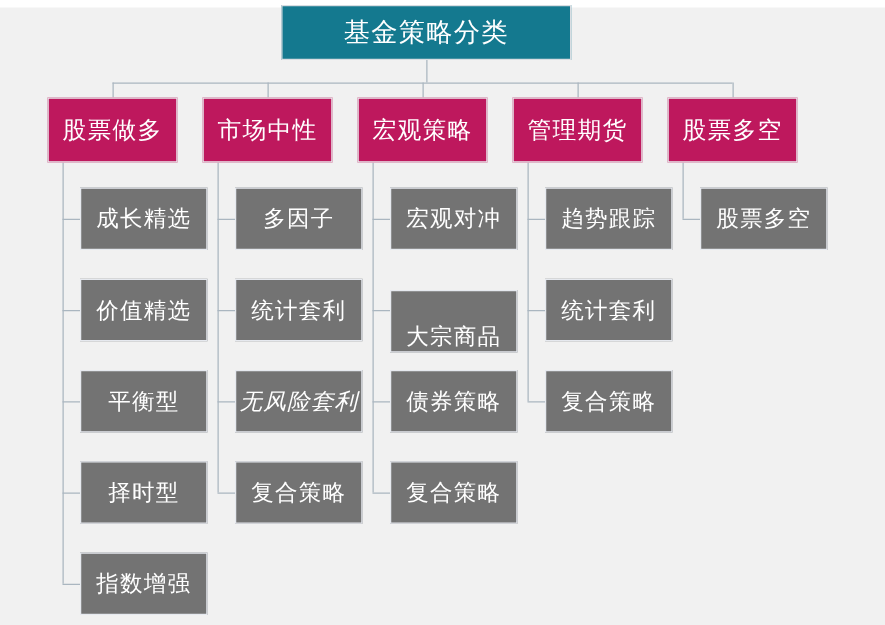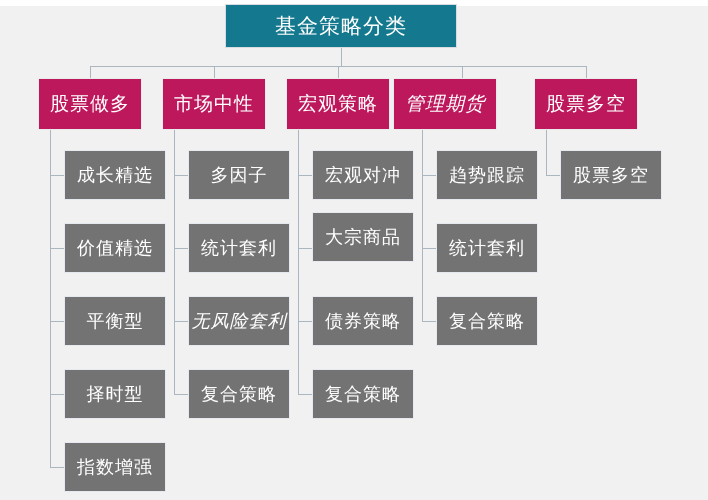--- a/index.html
+++ b/index.html
@@ -127,30 +127,30 @@
       </div>
       <div class="node leaf" style="left: 188px; top: 369px; width: 102px; height: 50px;">
         <span>复合策略</span>
       </div>
       <div class="node branch" style="left: 286px; top: 78px; width: 104px; height: 52px;">
         <span>宏观策略</span>
       </div>
       <div class="node leaf" style="left: 312px; top: 150px; width: 102px; height: 50px;">
         <span>宏观对冲</span>
       </div>
-      <div class="node leaf" style="left: 312px; top: 212px; width: 102px; height: 50px;">
+      <div class="node leaf" style="left: 312px; top: 232px; width: 102px; height: 50px; align-items: flex-end;">
         <span>大宗商品</span>
       </div>
       <div class="node leaf" style="left: 312px; top: 296px; width: 102px; height: 50px;">
         <span>债券策略</span>
       </div>
       <div class="node leaf" style="left: 312px; top: 369px; width: 102px; height: 50px;">
         <span>复合策略</span>
       </div>
-      <div class="node branch" style="left: 393px; top: 78px; width: 104px; height: 52px; font-style: italic;">
+      <div class="node branch" style="left: 410px; top: 78px; width: 104px; height: 52px;">
         <span>管理期货</span>
       </div>
       <div class="node leaf" style="left: 436px; top: 150px; width: 102px; height: 50px;">
         <span>趋势跟踪</span>
       </div>
       <div class="node leaf" style="left: 436px; top: 223px; width: 102px; height: 50px;">
         <span>统计套利</span>
       </div>
       <div class="node leaf" style="left: 436px; top: 296px; width: 102px; height: 50px;">
         <span>复合策略</span>

